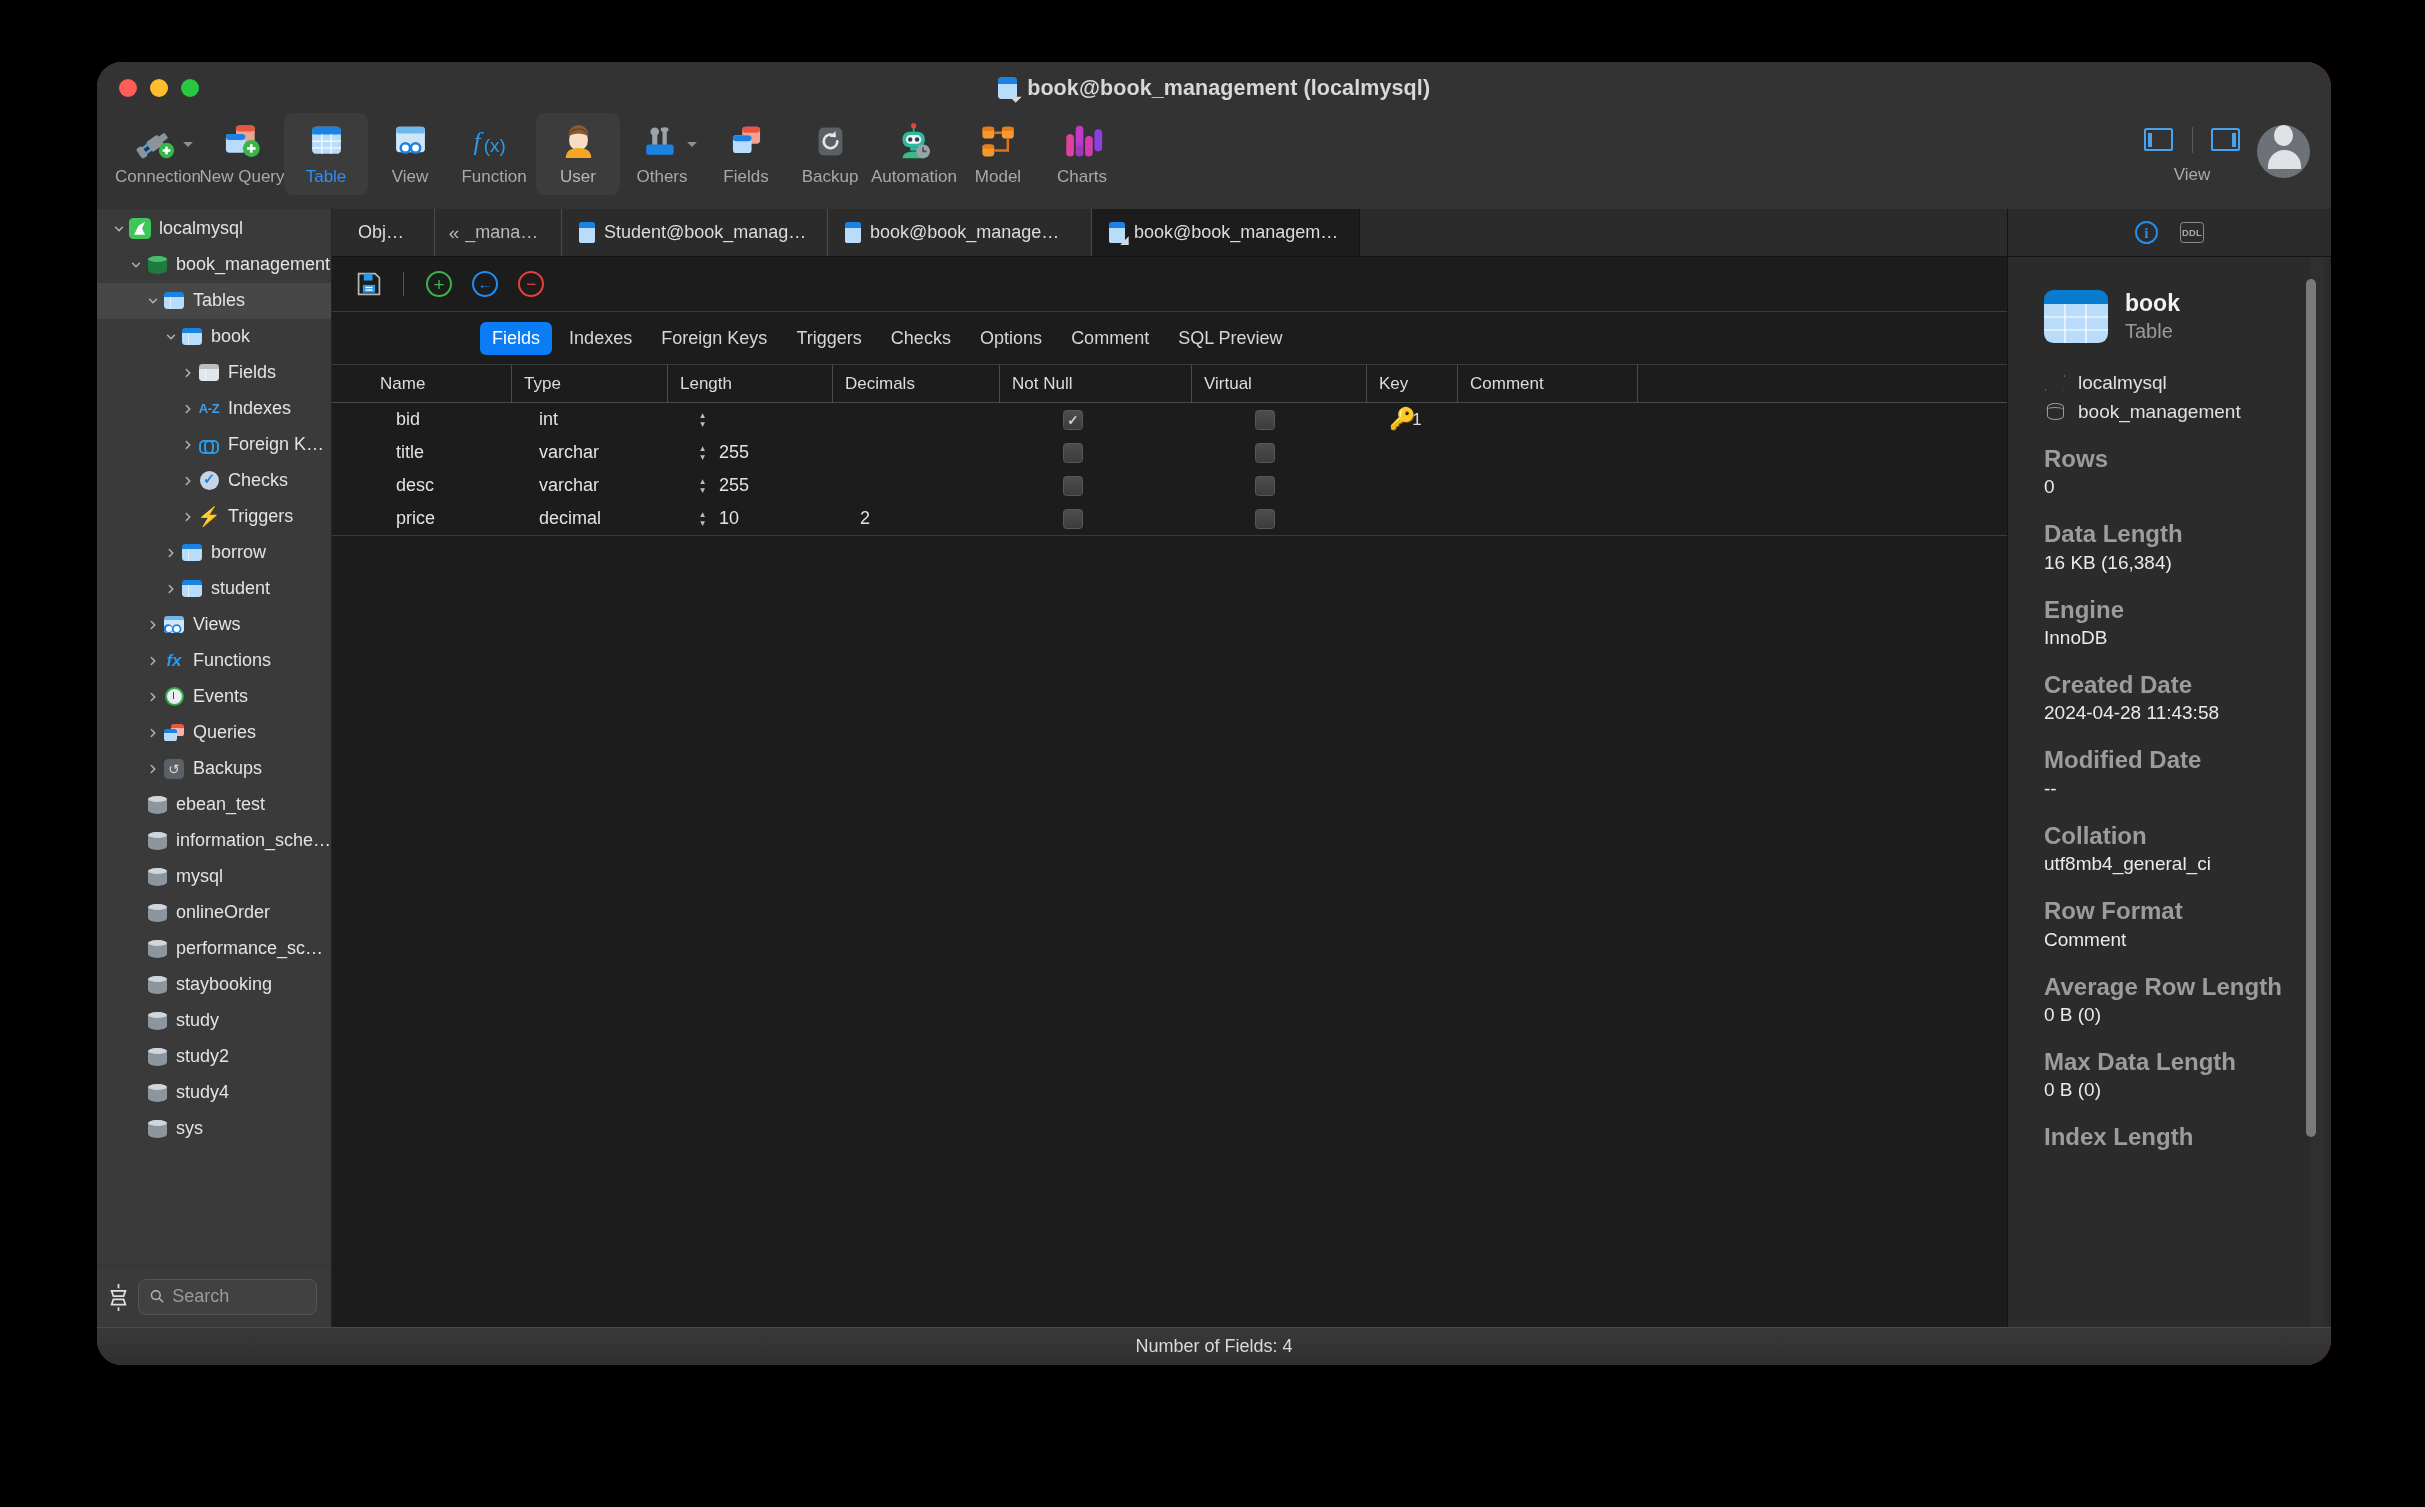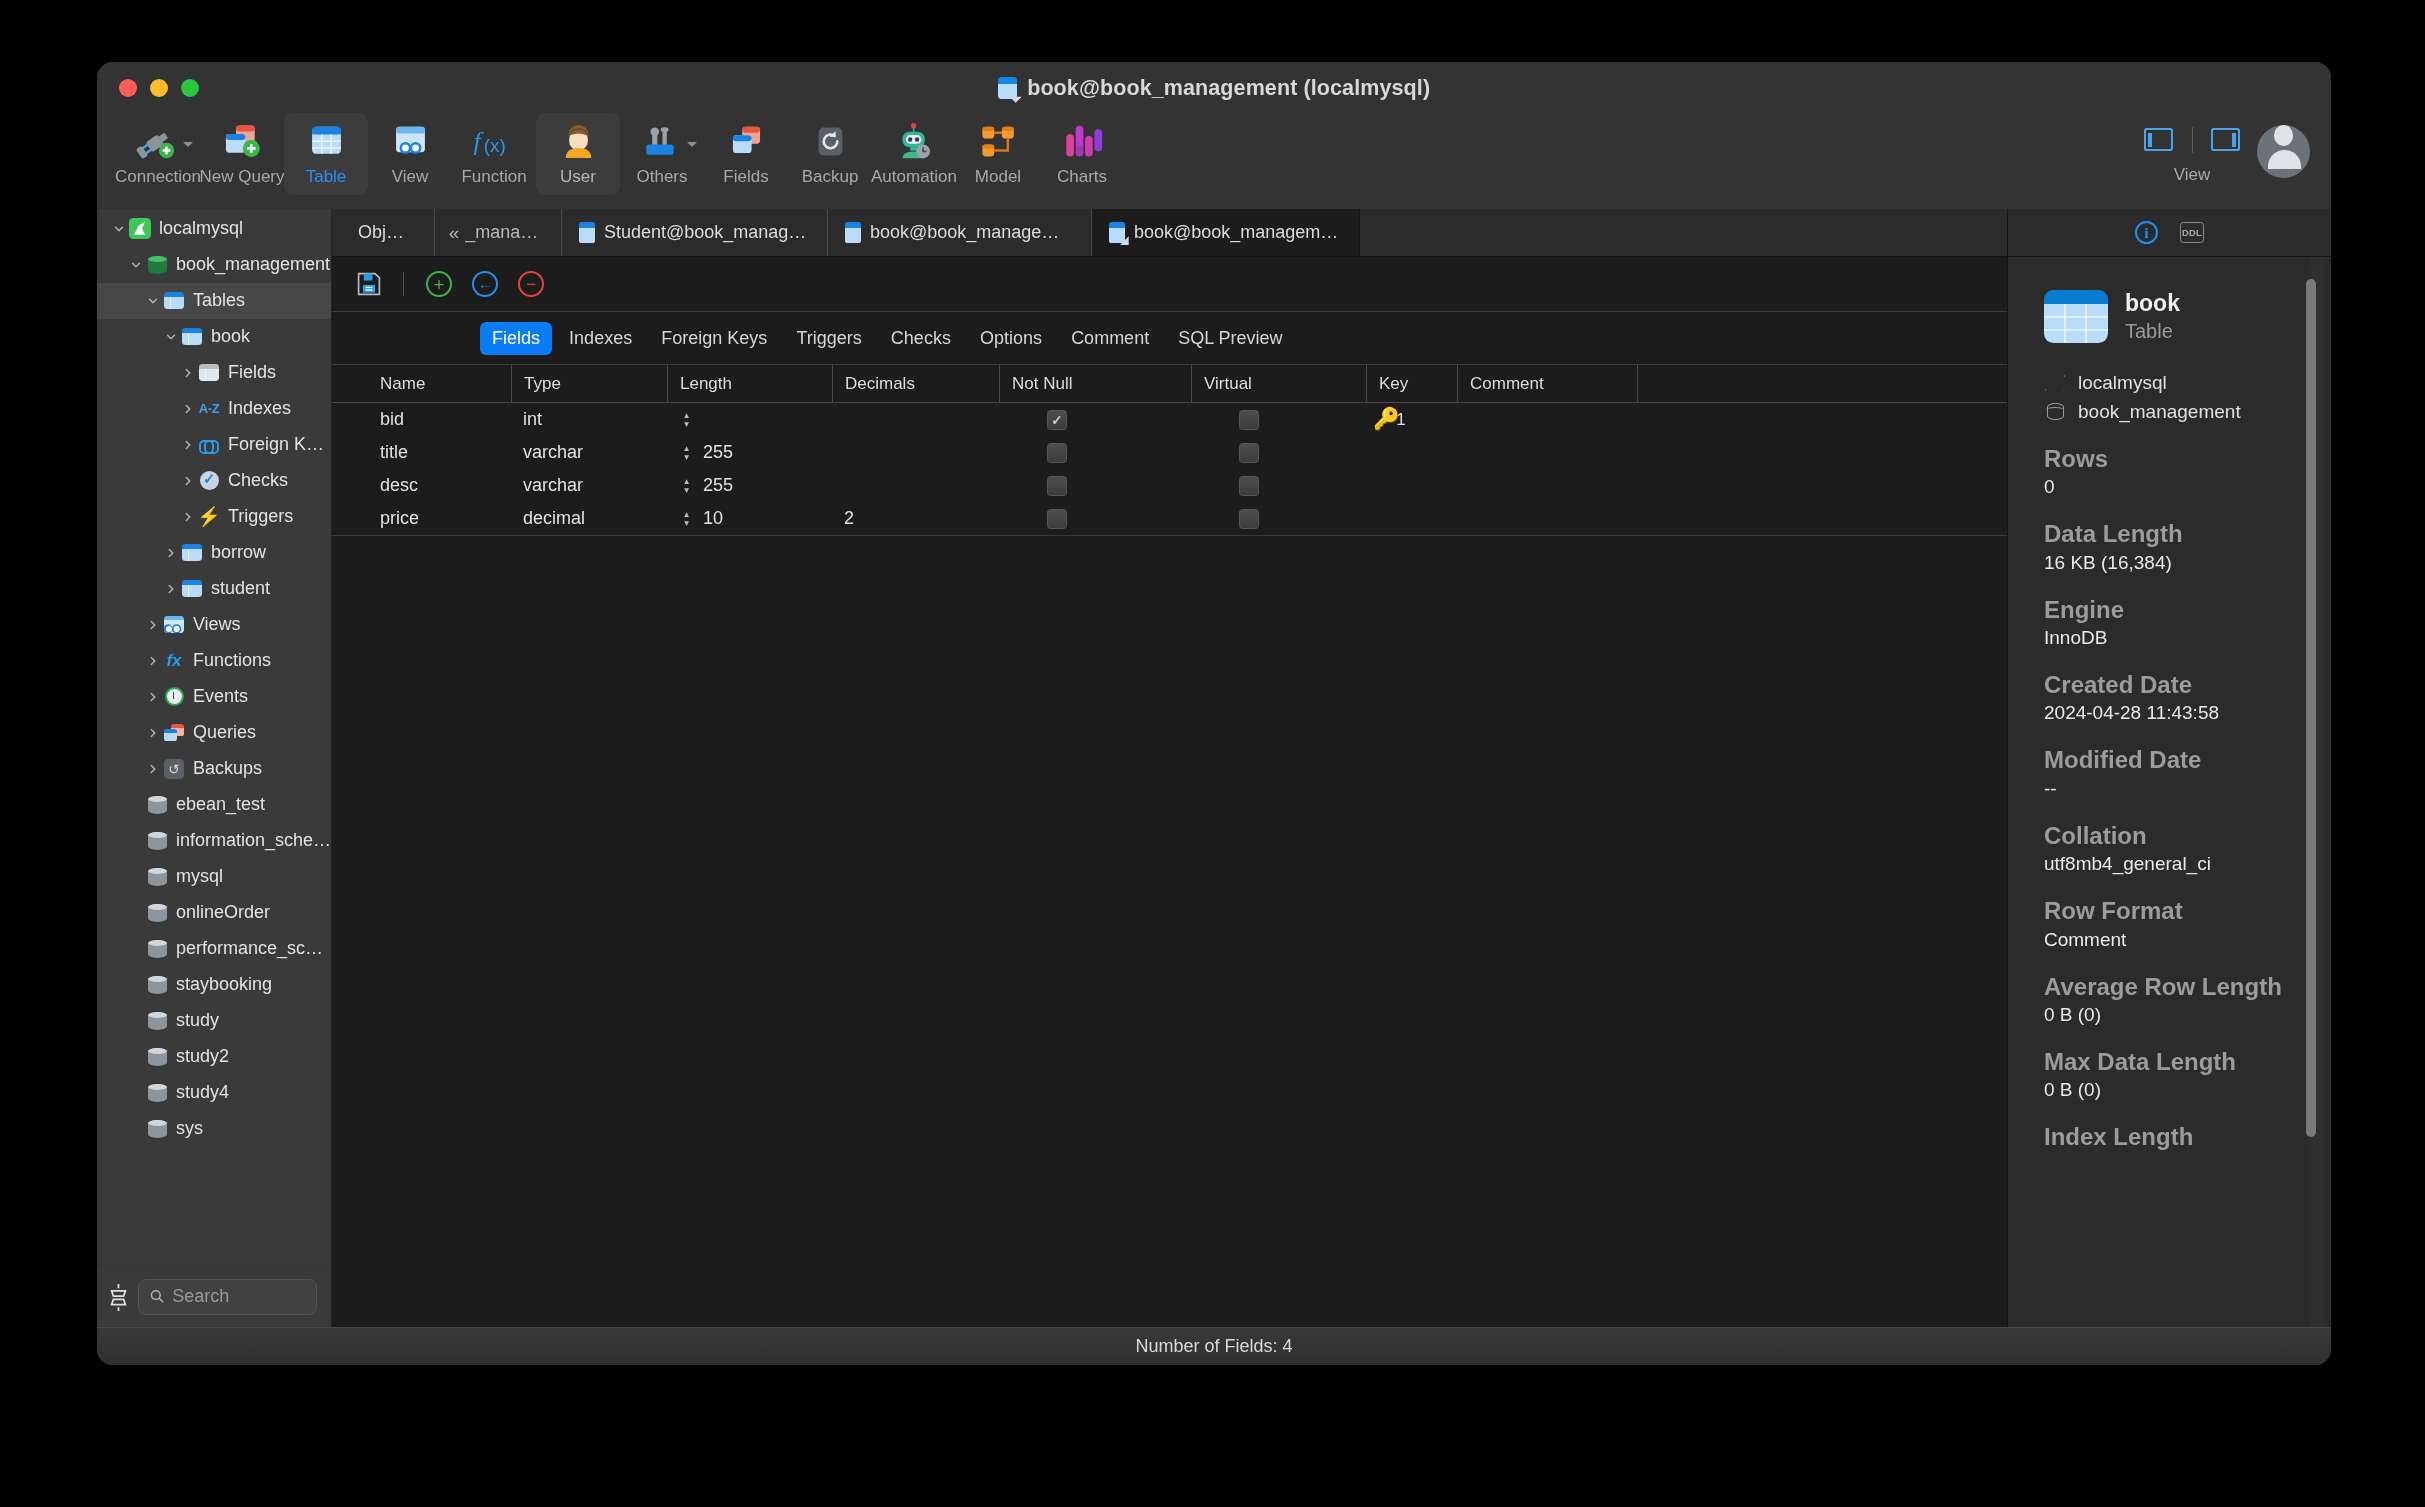--- a/index.html
+++ b/index.html
@@ -8,21 +8,21 @@
     background: #000;
     font-family: "Liberation Sans", sans-serif;
     overflow: hidden;
   }
 
   .window {
     position: absolute;
     left: 97px; top: 62px;
     width: 2234px; height: 1303px;
     background: #c2410c;
-    border-radius: 16px;
+    border-radius: 25px;
     overflow: hidden;
     box-shadow: 0 8.6px 43px rgba(0,0,0,.8);
     display: flex;
     flex-direction: column;
   }
 
   
   .titlebar {
     position: relative;
     height: 51px;
@@ -326,21 +326,21 @@
     display: flex; align-items: center;
     border-bottom: 1.7px solid #4a4a4a;
     color: #dcdcdc; font-size: 17px;
   }
   .gh {
     height: 100%; display: flex; align-items: center;
     padding-left: 12px;
     border-left: 0.9px solid #4a4a4a;
   }
   .gh:first-child { border-left: 0; padding-left: 48px; }
-  .grid-rows { flex: 0 0 auto; }
+  .grid-rows { flex: 0 0 auto; margin-left: 16px; }
   .grow {
     height: 33px; display: flex; align-items: center;
     color: #e2e2e2; font-size: 18px;
   }
   .gc { height: 100%; display: flex; align-items: center; padding-left: 12px; }
   .gc:first-child { padding-left: 48px; }
   .stepper {
     width: 15.4px; height: 22px; margin-right: 8.6px;
     display:flex; flex-direction:column; align-items:center; justify-content:center;
     color:#bdbdbd; font-size:9.4px; line-height:.95;

